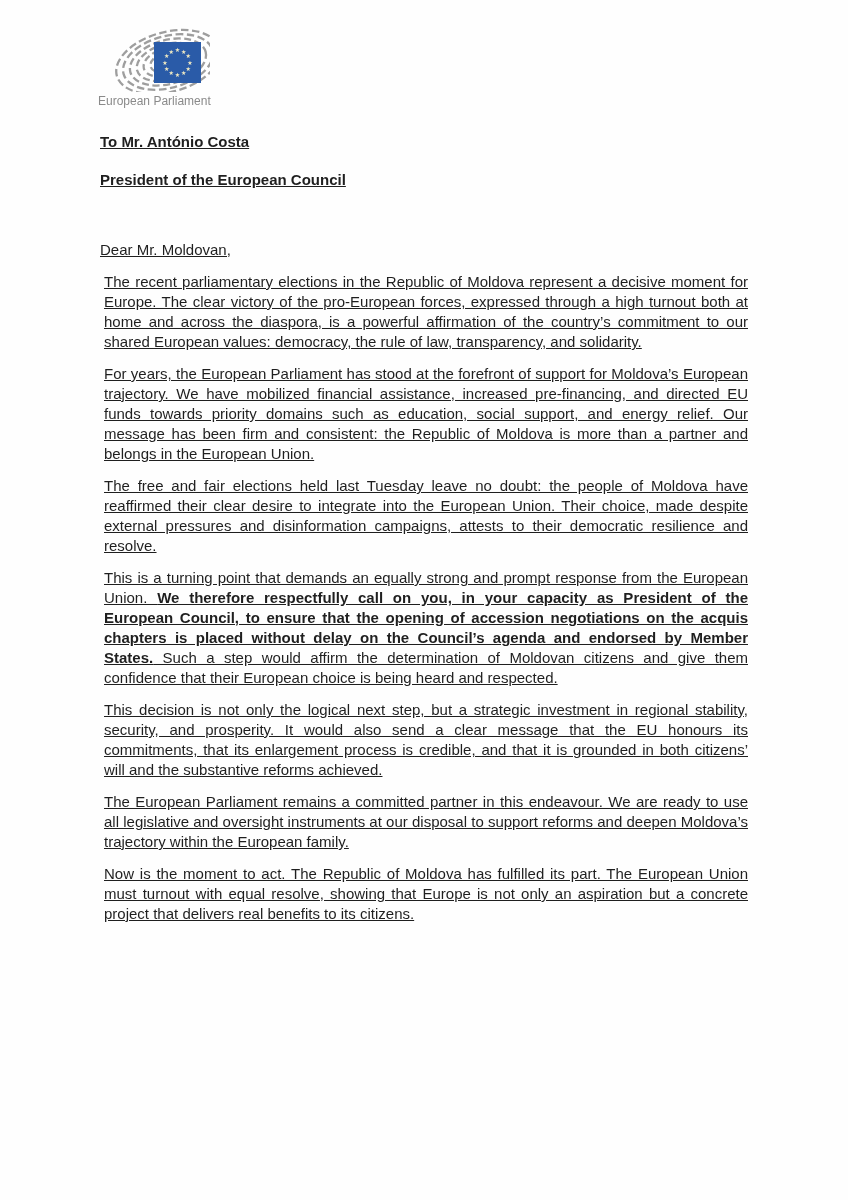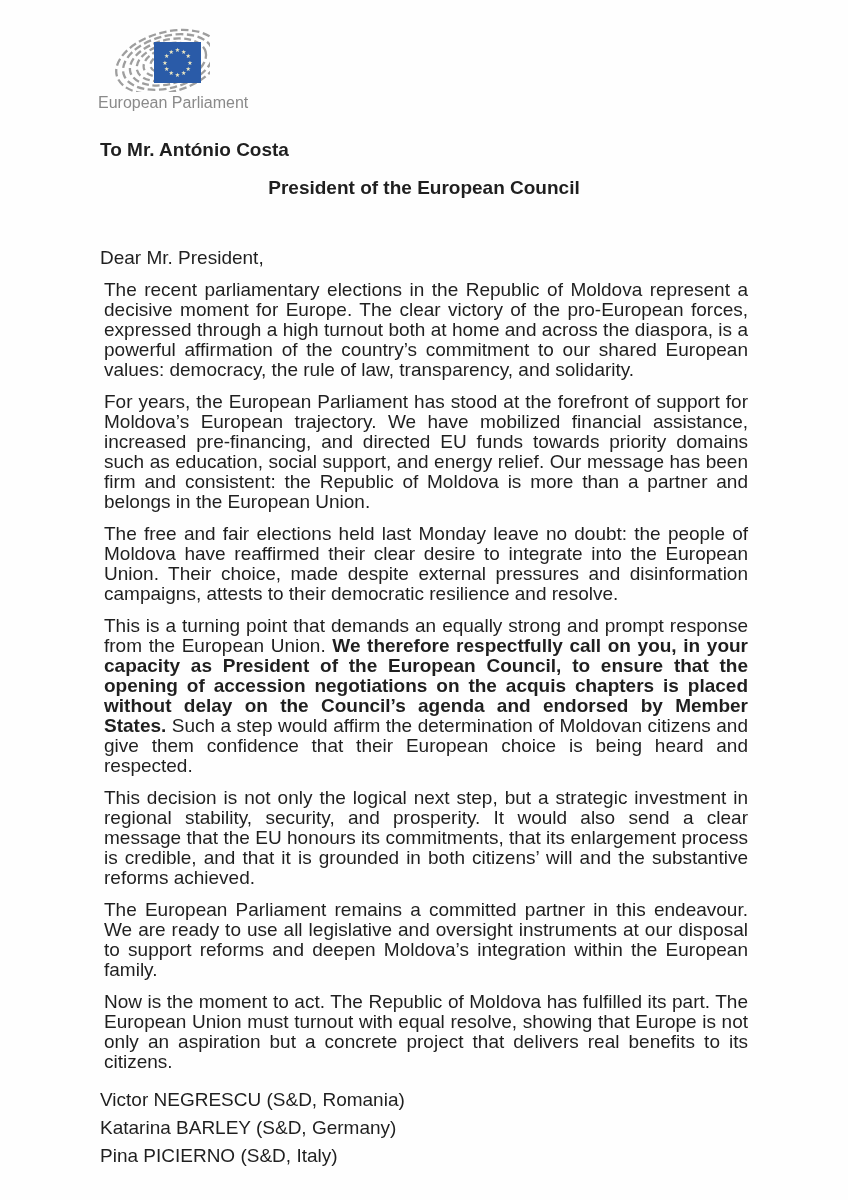--- a/index.html
+++ b/index.html
@@ -19,38 +19,39 @@
   .letterhead {
     position: absolute;
     left: 98px;
     top: 16px;
     width: 112px;
   }
   .logo-svg { display: block; }
   .logo-label {
     width: 112px;
     text-align: center;
-    font-size: 16px;
+    font-size: 12px;
     color: #8a8a8a;
     margin-top: 2px;
     white-space: nowrap;
   }
   .content {
     position: absolute;
     left: 100px;
-    top: 140px;
+    top: 132px;
     width: 648px;
-    font-size: 19px;
+    font-size: 15px;
     line-height: 20px;
+    text-decoration: underline;
   }
   .recipient-line {
     font-weight: bold;
     margin: 0;
   }
-  .recipient-line + .recipient-line { margin-top: 18px; text-align: center; }
+  .recipient-line + .recipient-line { margin-top: 18px; }
   .salutation {
     margin: 50px 0 0 0;
   }
   p.body-para {
     margin: 12px 0 0 4px;
     text-align: justify;
   }
   .closing {
     margin: 13px 0 0 0;
   }
@@ -91,37 +92,32 @@
       </g>
     </svg>
     <div class="logo-label">European Parliament</div>
   </div>
 
   <div class="content">
 
     <p class="recipient-line">To Mr. António Costa</p>
     <p class="recipient-line">President of the European Council</p>
 
-    <p class="salutation">Dear Mr. President,</p>
+    <p class="salutation">Dear Mr. Moldovan,</p>
 
     <p class="body-para">The recent parliamentary elections in the Republic of Moldova represent a decisive moment for Europe. The clear victory of the pro-European forces, expressed through a high turnout both at home and across the diaspora, is a powerful affirmation of the country’s commitment to our shared European values: democracy, the rule of law, transparency, and solidarity.</p>
 
     <p class="body-para">For years, the European Parliament has stood at the forefront of support for Moldova’s European trajectory. We have mobilized financial assistance, increased pre-financing, and directed EU funds towards priority domains such as education, social support, and energy relief. Our message has been firm and consistent: the Republic of Moldova is more than a partner and belongs in the European Union.</p>
 
-    <p class="body-para">The free and fair elections held last Monday leave no doubt: the people of Moldova have reaffirmed their clear desire to integrate into the European Union. Their choice, made despite external pressures and disinformation campaigns, attests to their democratic resilience and resolve.</p>
+    <p class="body-para">The free and fair elections held last Tuesday leave no doubt: the people of Moldova have reaffirmed their clear desire to integrate into the European Union. Their choice, made despite external pressures and disinformation campaigns, attests to their democratic resilience and resolve.</p>
 
     <p class="body-para"><span>This is a turning point that demands an equally strong and prompt response from the European Union. </span><strong>We therefore respectfully call on you, in your capacity as President of the European Council, to ensure that the opening of accession negotiations on the acquis chapters is placed without delay on the Council’s agenda and endorsed by Member States.</strong><span> Such a step would affirm the determination of Moldovan citizens and give them confidence that their European choice is being heard and respected.</span></p>
 
     <p class="body-para">This decision is not only the logical next step, but a strategic investment in regional stability, security, and prosperity. It would also send a clear message that the EU honours its commitments, that its enlargement process is credible, and that it is grounded in both citizens’ will and the substantive reforms achieved.</p>
 
-    <p class="body-para">The European Parliament remains a committed partner in this endeavour. We are ready to use all legislative and oversight instruments at our disposal to support reforms and deepen Moldova’s integration within the European family.</p>
+    <p class="body-para">The European Parliament remains a committed partner in this endeavour. We are ready to use all legislative and oversight instruments at our disposal to support reforms and deepen Moldova’s trajectory within the European family.</p>
 
     <p class="body-para">Now is the moment to act. The Republic of Moldova has fulfilled its part. The European Union must turnout with equal resolve, showing that Europe is not only an aspiration but a concrete project that delivers real benefits to its citizens.</p>
 
 
-    <div class="signatures">
-      <p class="signature-line">Victor NEGRESCU (S&amp;D, Romania)</p>
-      <p class="signature-line">Katarina BARLEY (S&amp;D, Germany)</p>
-      <p class="signature-line">Pina PICIERNO (S&amp;D, Italy)</p>
-    </div>
 
   </div>
 </div>
 
 </body></html>

